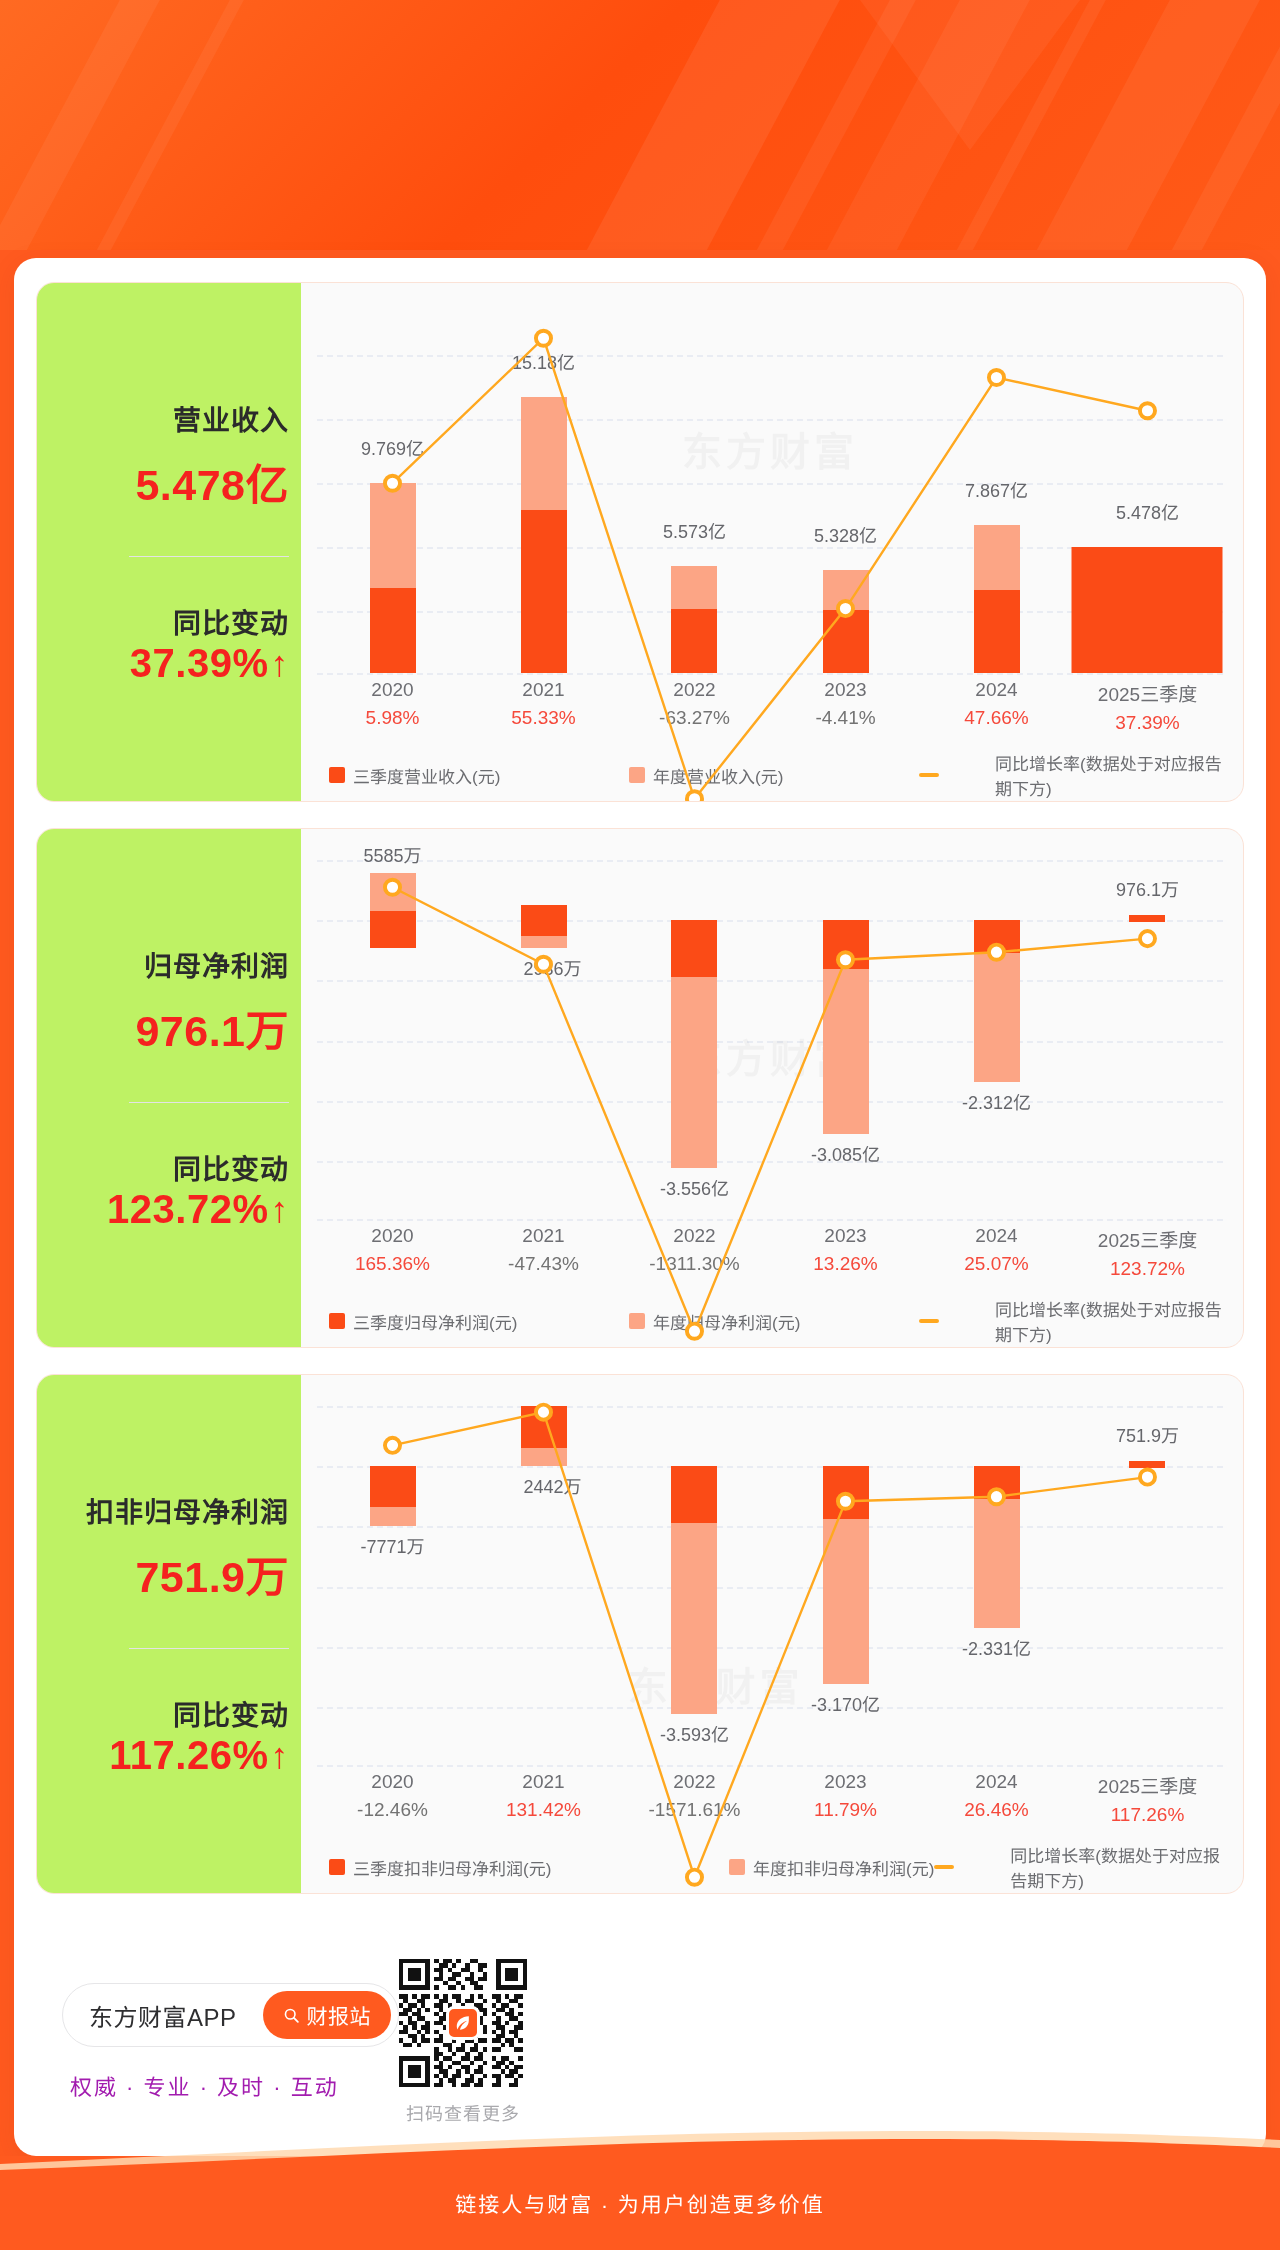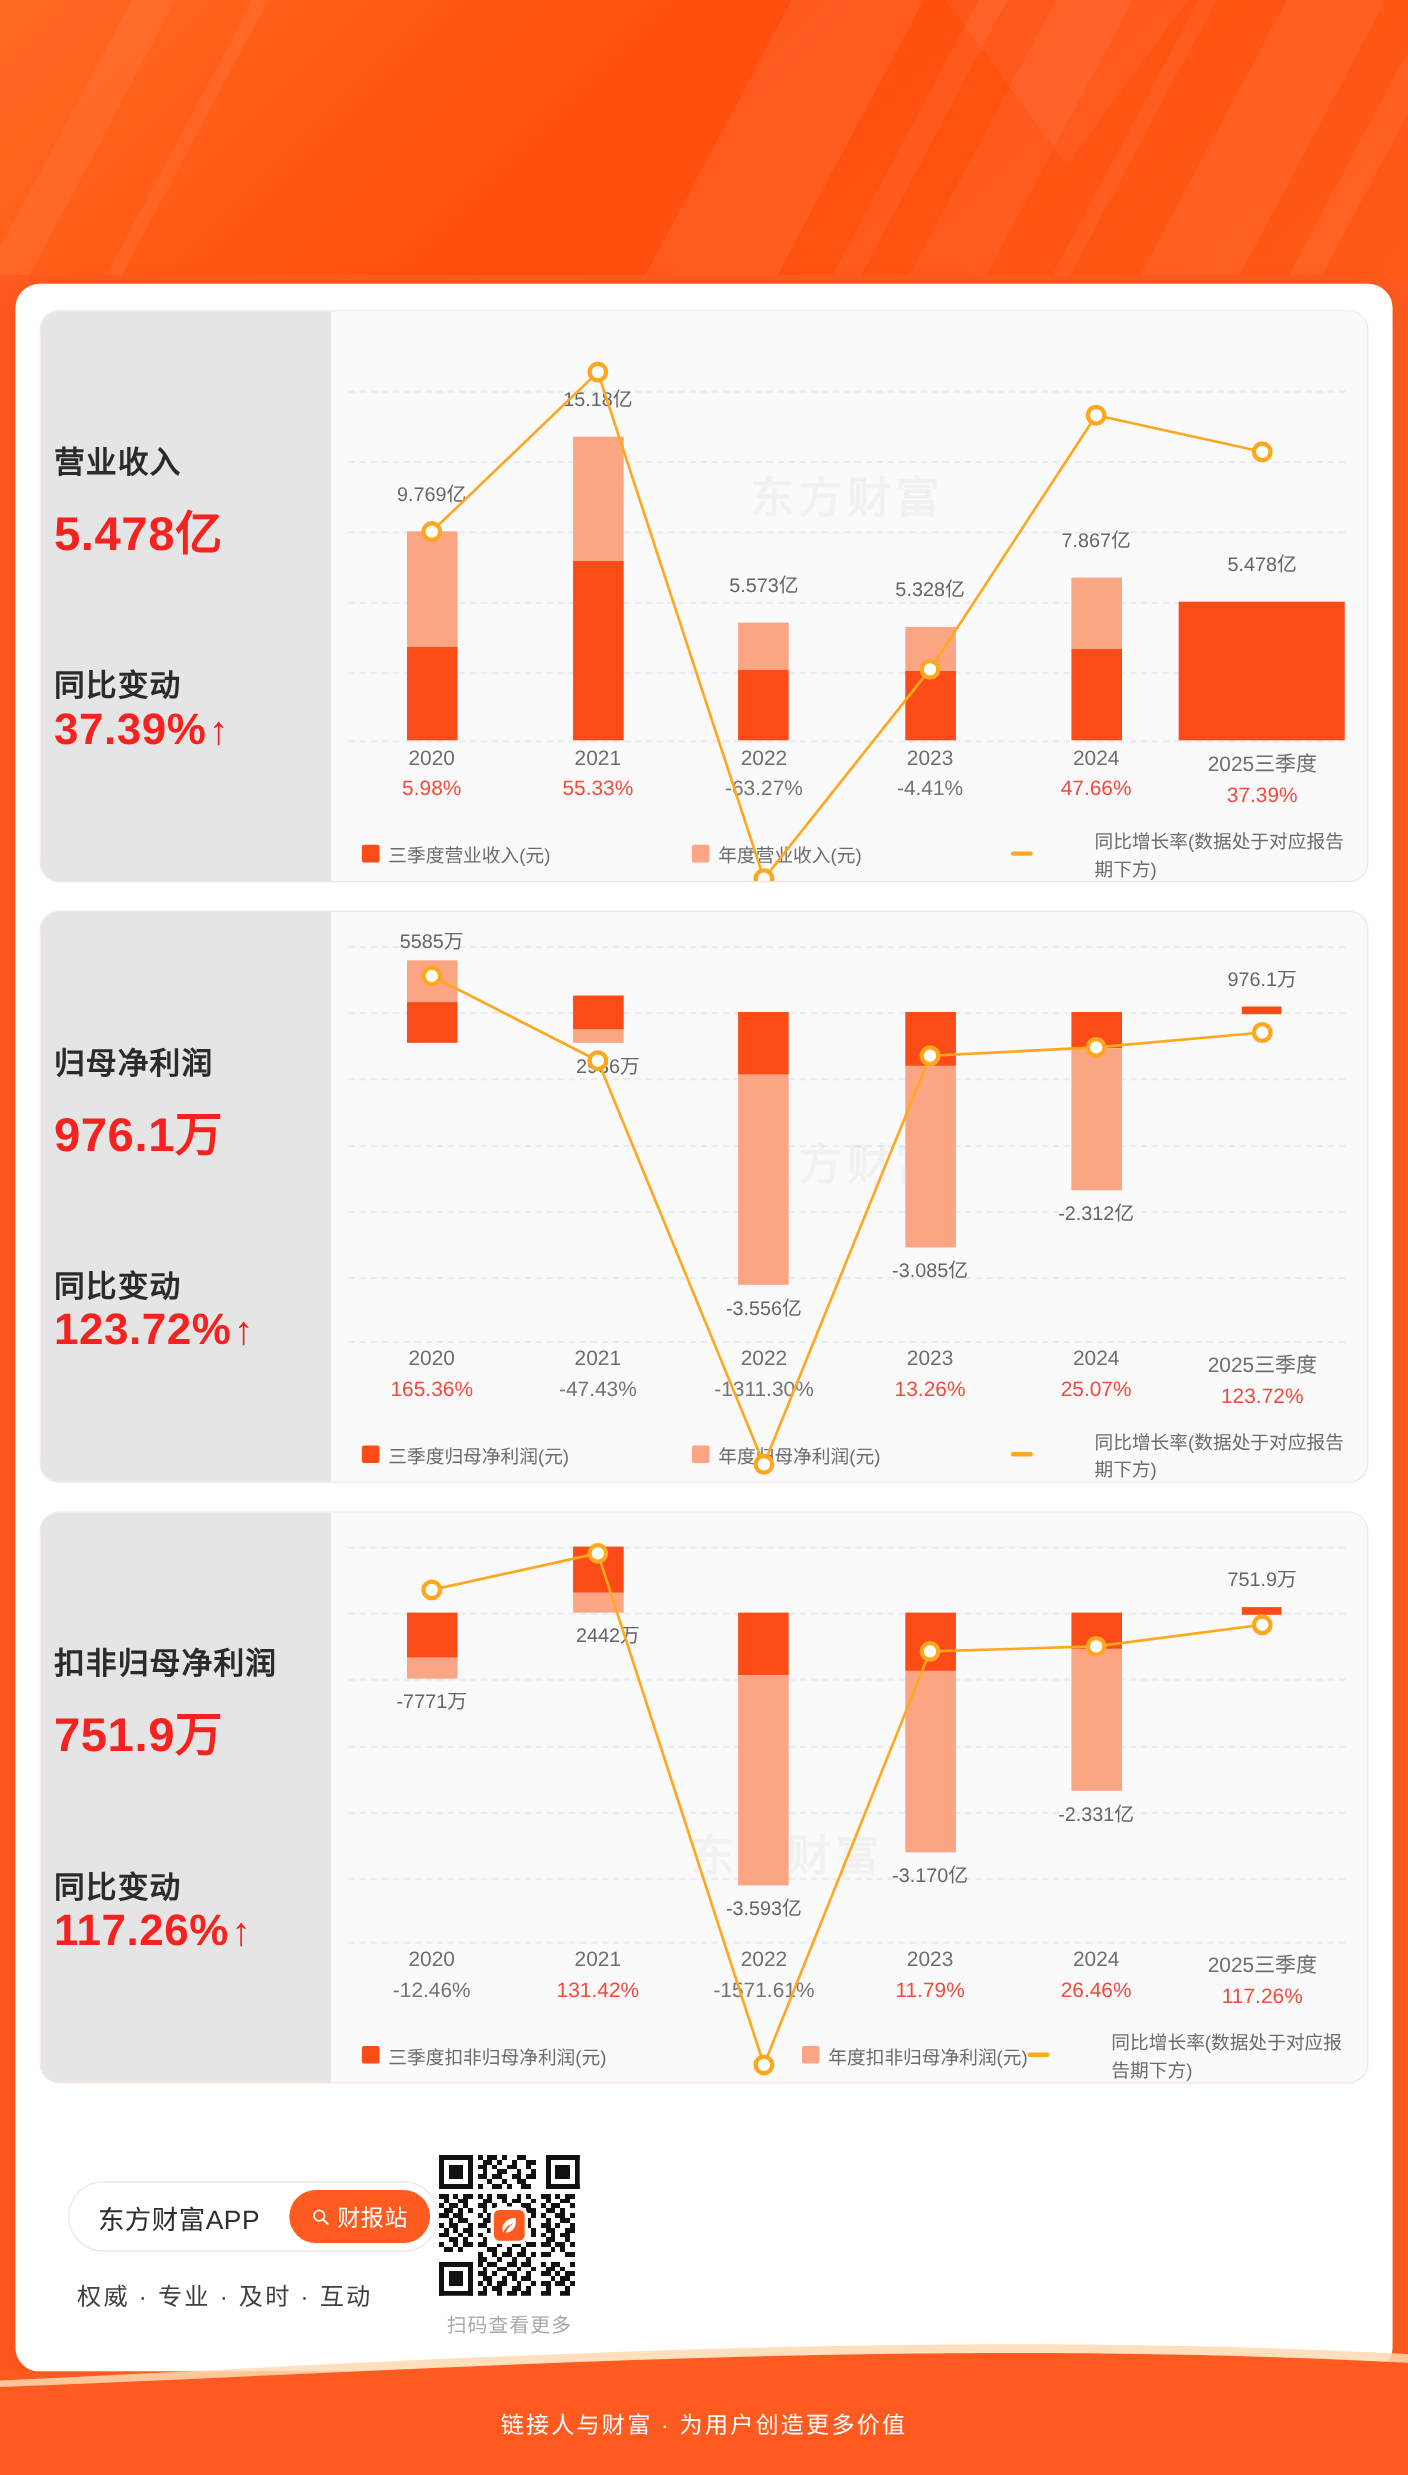--- a/index.html
+++ b/index.html
@@ -60,23 +60,23 @@
     border:1px solid #fbe2d6;
     border-radius:18px;
     height:520px;
     margin-bottom:26px;
     overflow:hidden;
   }
   .card:last-of-type { margin-bottom:0; }
 
   .card-left {
     width:264px; flex:0 0 264px;
-    background:#e5e5e5;
+    background:#bef264;
     display:flex; flex-direction:column;
-    align-items:flex-start; justify-content:center;
+    align-items:flex-end; justify-content:center;
     padding:0 12px;
     position:relative;
   }
   .metric-label { font-size:28px; font-weight:bold; color:#2b2b2b; letter-spacing:1px; }
   .metric-value { font-size:43px; font-weight:bold; color:#f5221f; margin-top:12px; letter-spacing:.5px; }
   .metric-div { width:160px; height:1px; background:#e3e3e5; margin:44px 0 44px 0; }
   .metric-change { font-size:40px; font-weight:bold; color:#f5221f; display:flex; align-items:center; letter-spacing:.5px; }
   .arrow-up { display:inline-block; margin-left:2px; line-height:1; font-size:36px; }
 
   .card-right { flex:1; position:relative; padding:16px 20px 0 16px; }
@@ -153,21 +153,21 @@
     border:1px solid #e6e6e8; border-radius:999px;
     padding:7px 7px 7px 26px; background:#fff;
   }
   .app-name { font-size:24px; color:#2e2e30; margin-right:26px; letter-spacing:.5px; }
   .app-btn {
     display:inline-flex; align-items:center; gap:7px;
     background:#ff5a1f; color:#fff;
     border-radius:999px; padding:9px 20px;
     font-size:21px; letter-spacing:.5px;
   }
-  .foot-tag { font-size:22px; color:#404040; margin-top:22px; margin-left:8px; letter-spacing:2px; }
+  .foot-tag { font-size:22px; color:#a21caf; margin-top:22px; margin-left:8px; letter-spacing:2px; }
 
   .foot-right { text-align:center; padding-right:36px; }
   .qr-wrap { position:relative; width:128px; height:128px; margin:0 auto; }
   .qr-logo {
     position:absolute; left:50%; top:50%;
     transform:translate(-50%,-50%);
     width:34px; height:34px; border-radius:8px;
     background:#ff5a1f; border:3px solid #fff;
     display:flex; align-items:center; justify-content:center;
   }

